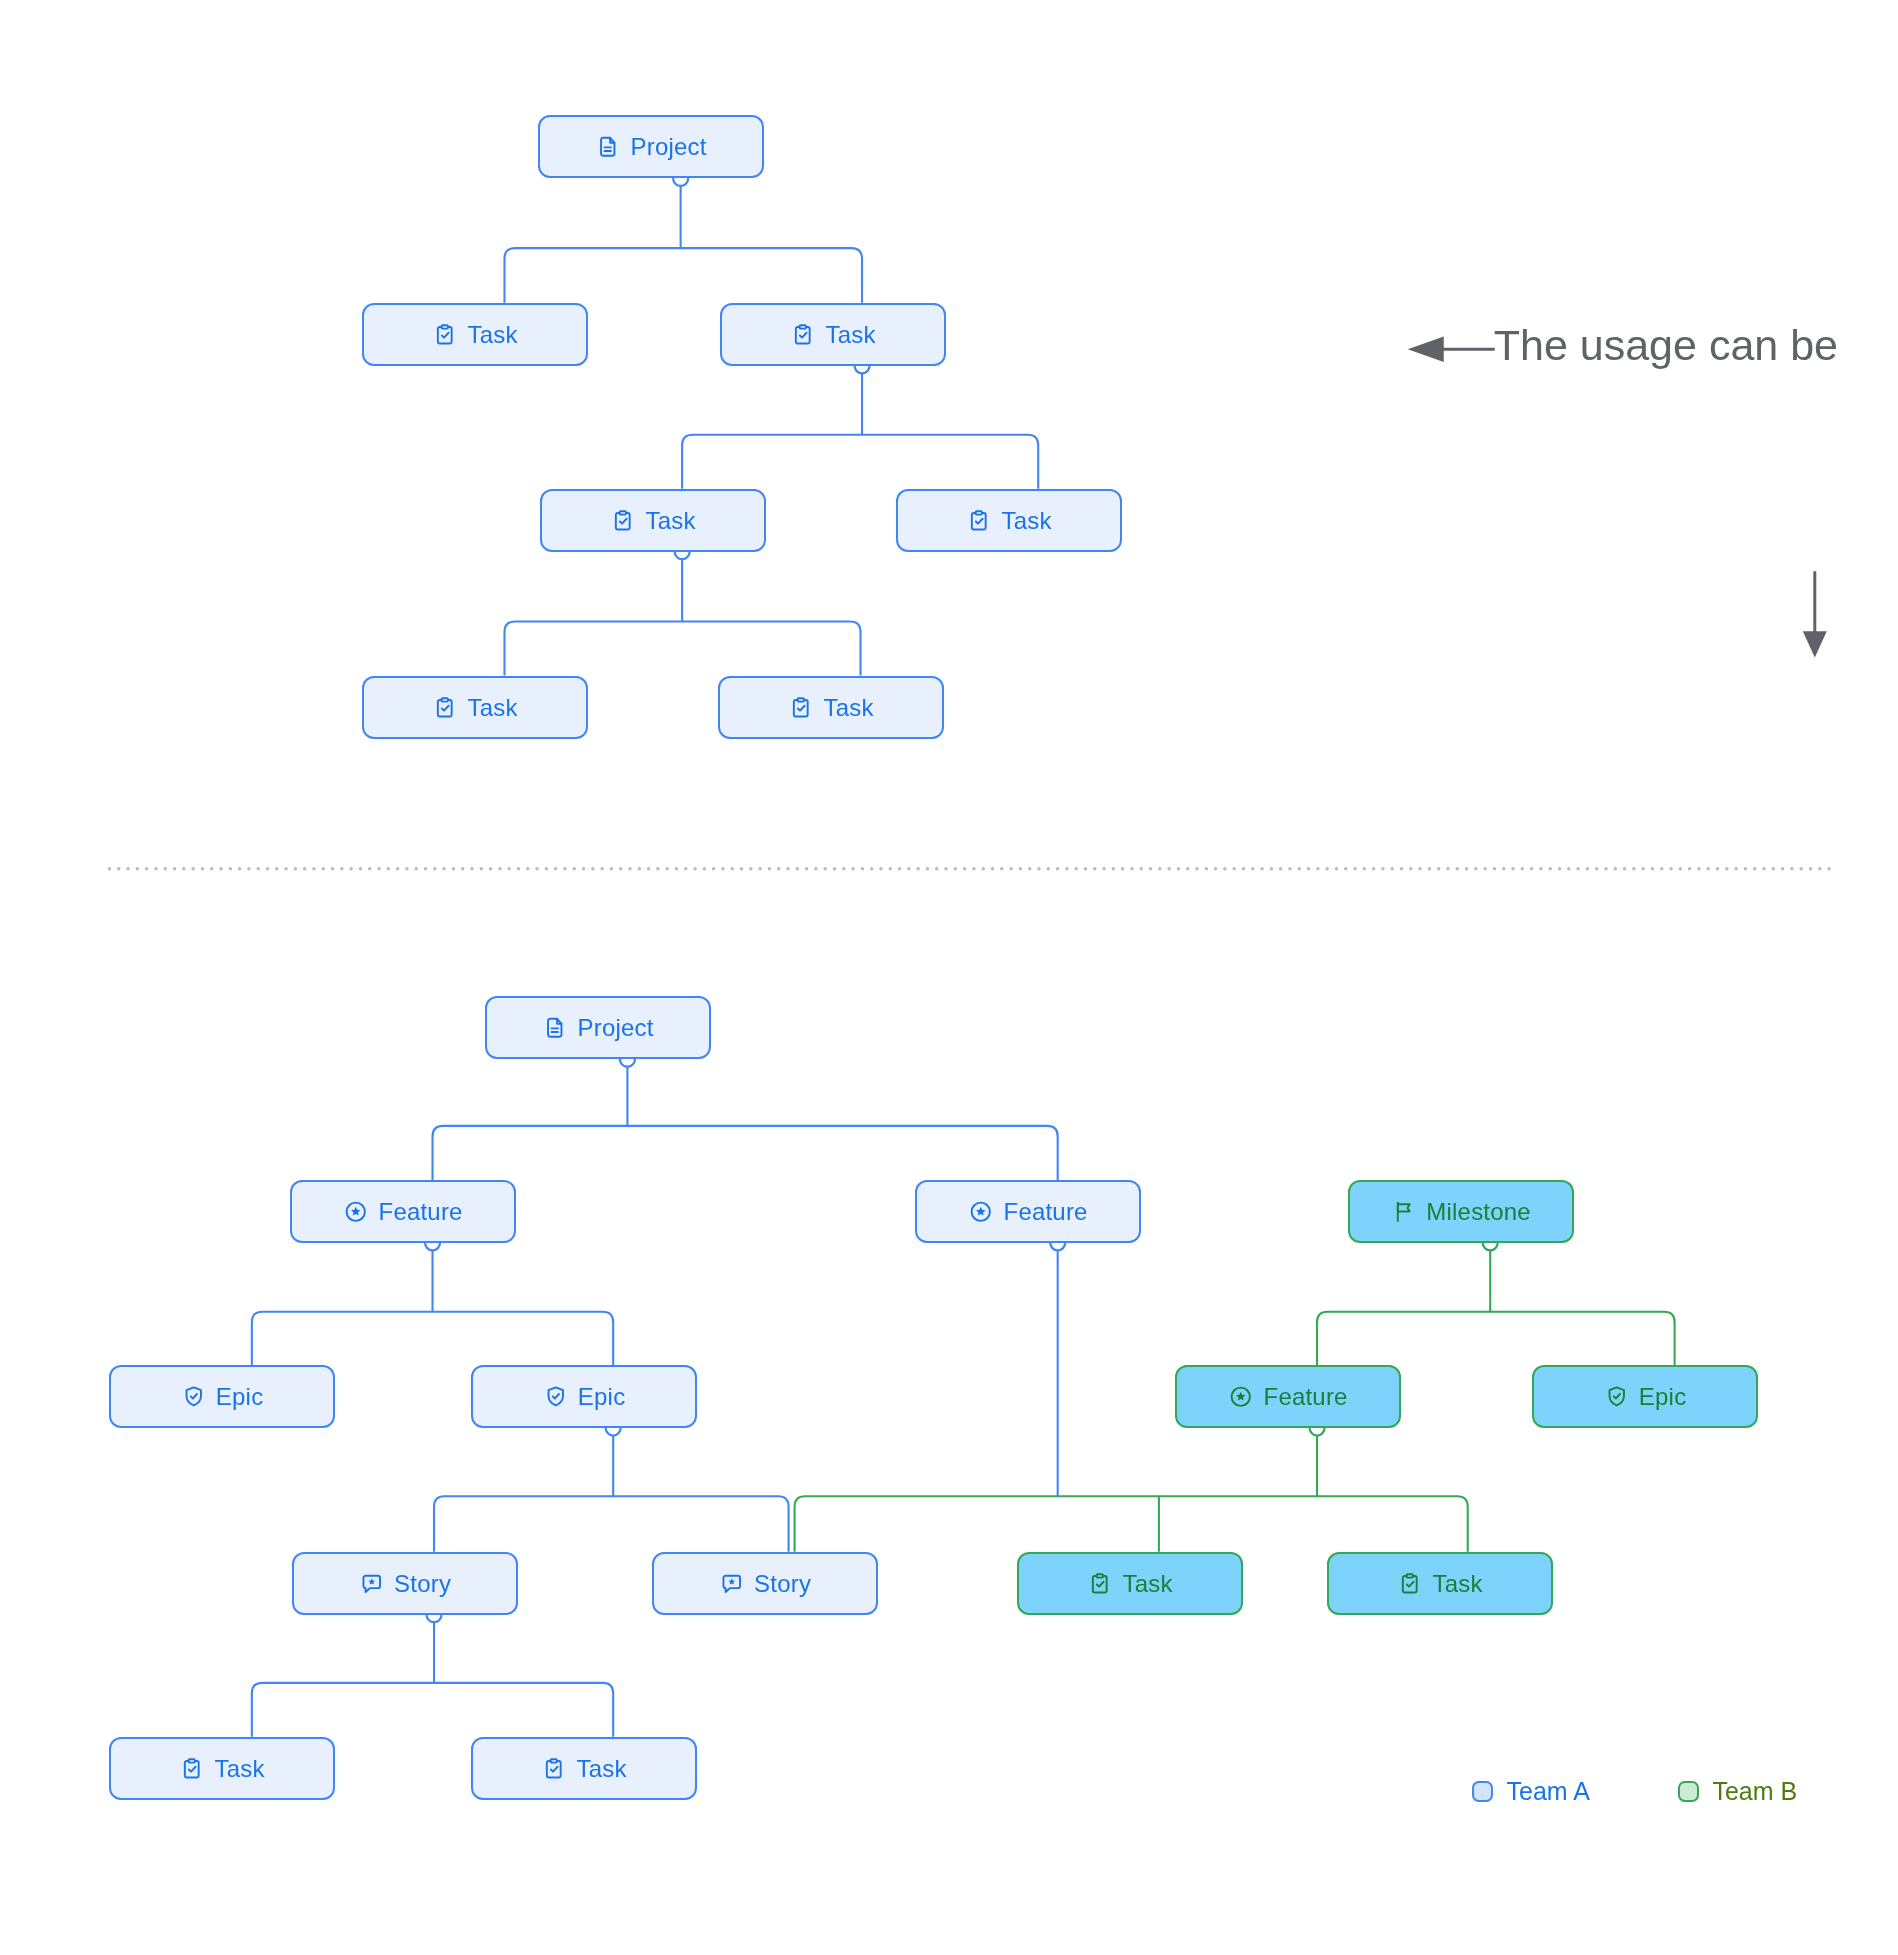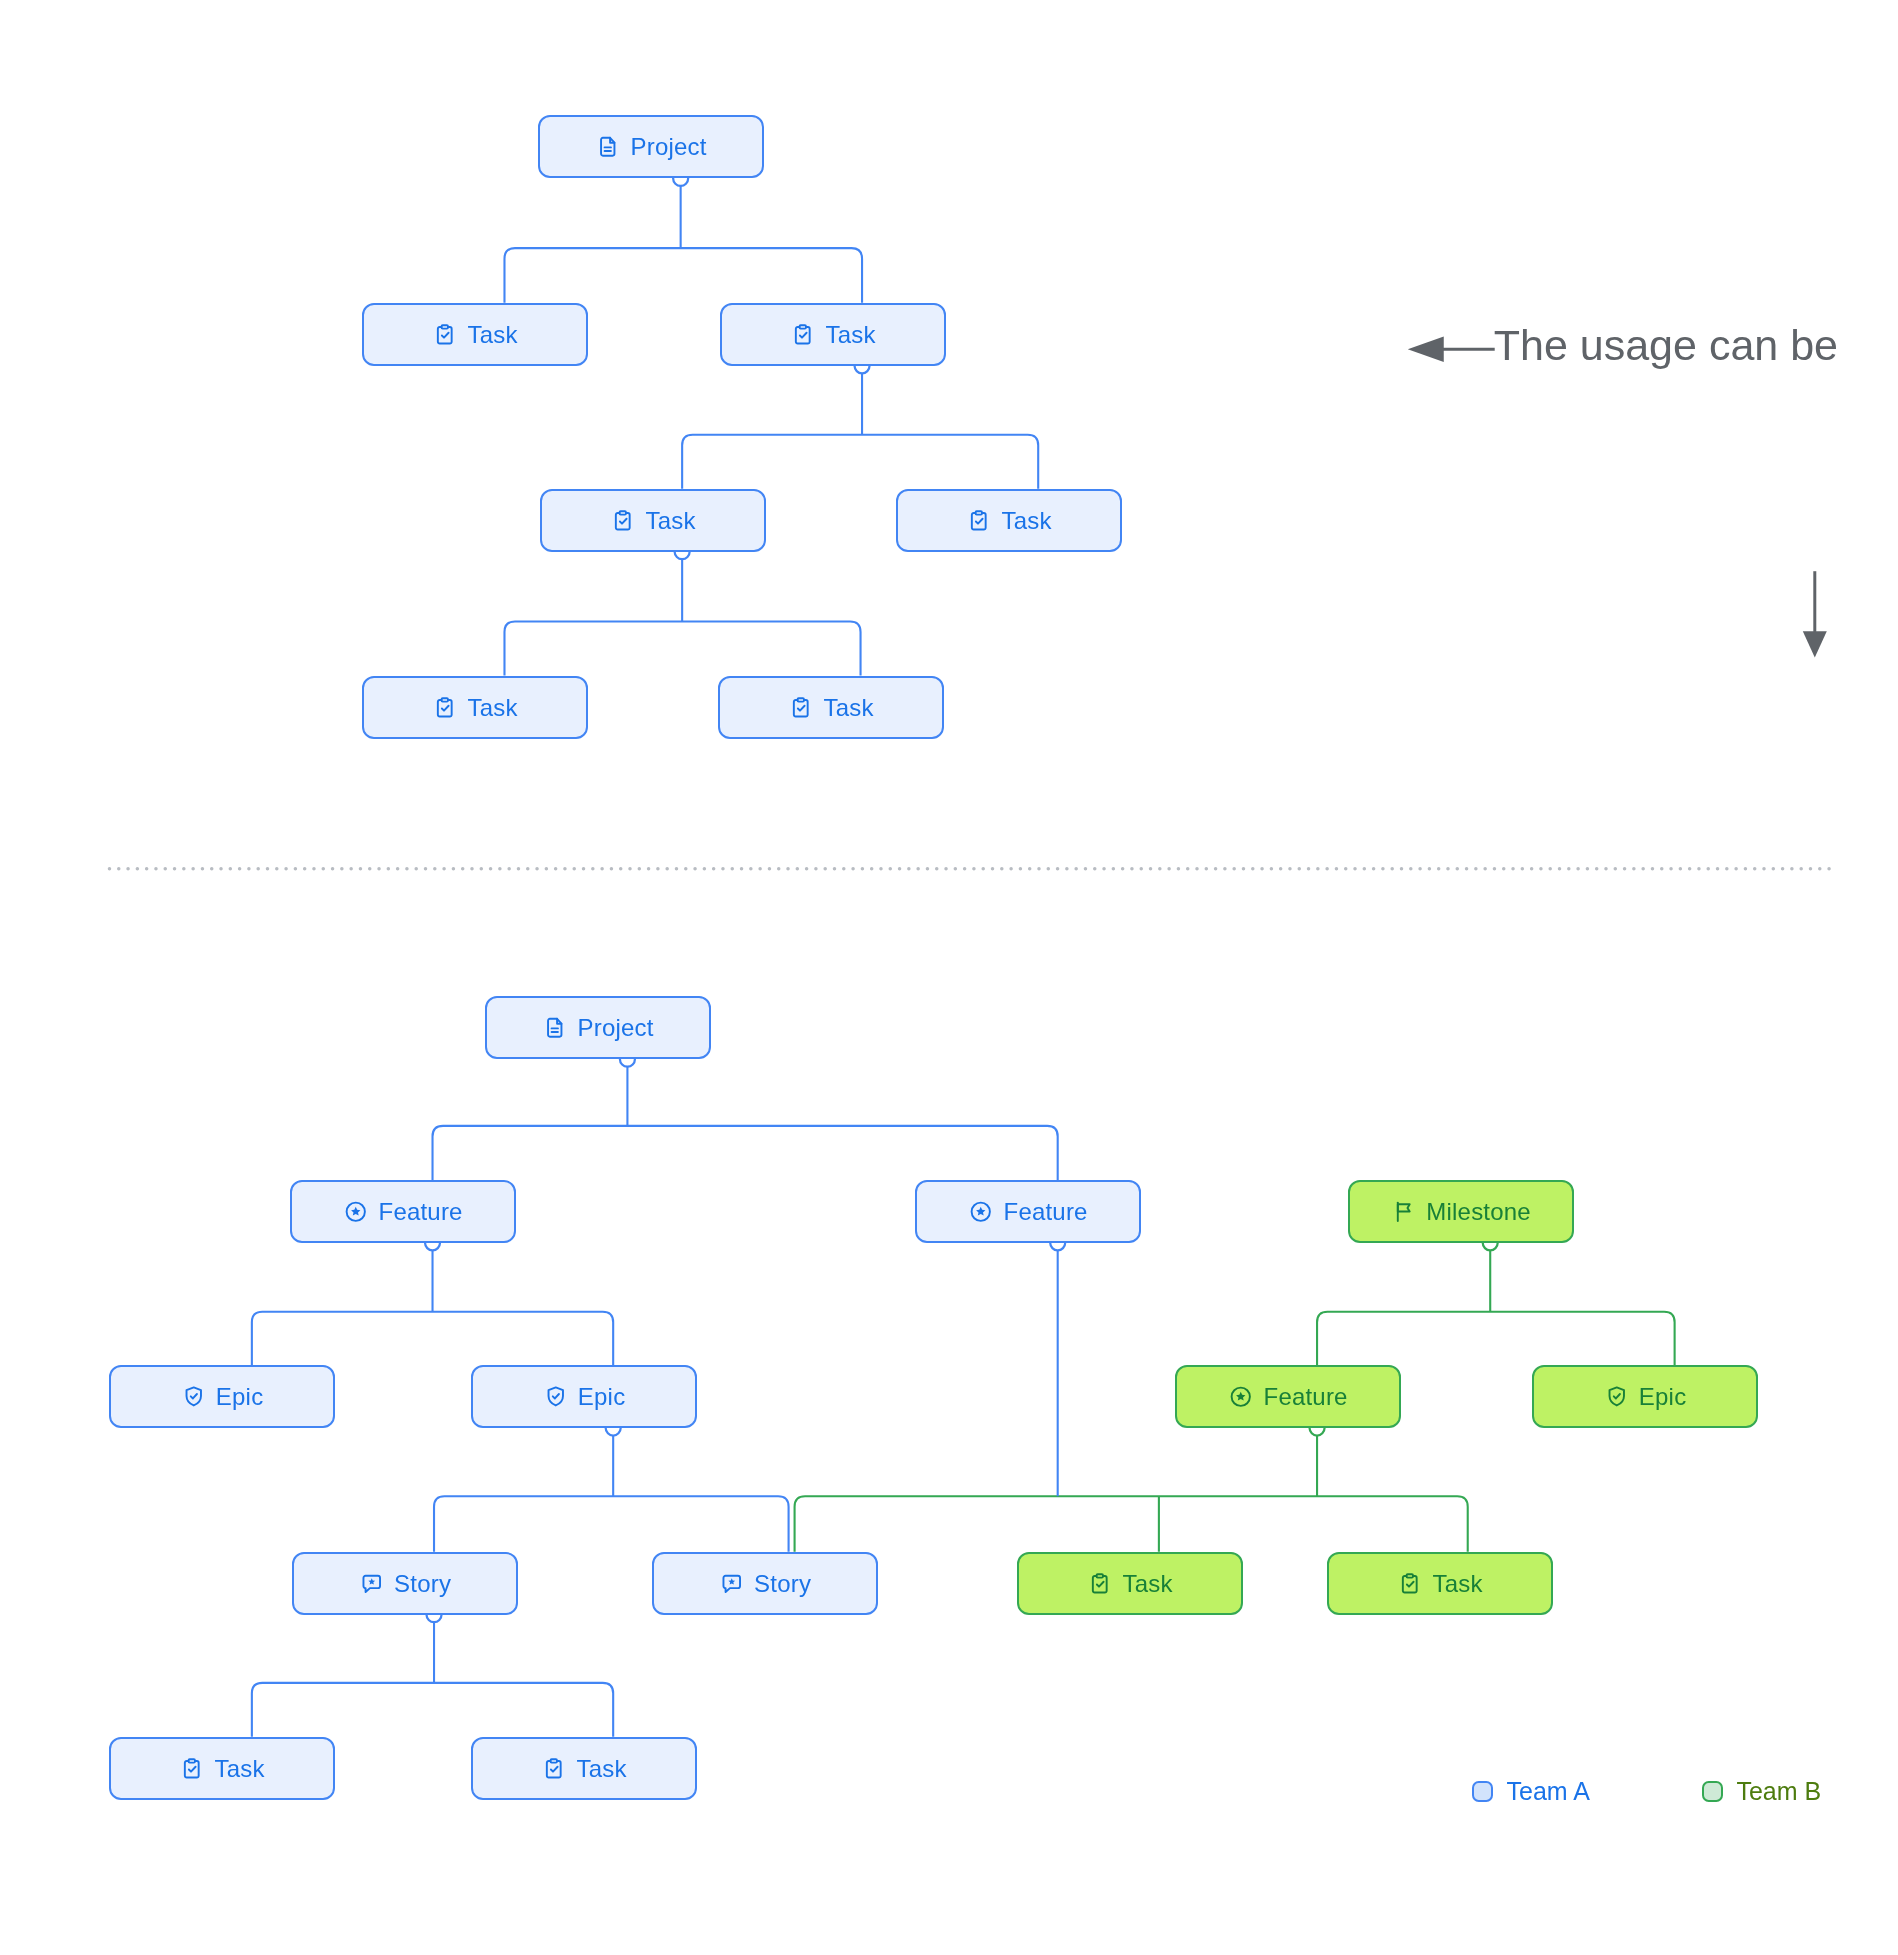--- a/index.html
+++ b/index.html
@@ -15,31 +15,31 @@
     position:absolute;
     width:226px;height:63px;
     box-sizing:border-box;
     border:2.2px solid;
     border-radius:12px;
     display:flex;align-items:center;justify-content:center;
     gap:9.7px;
     font-size:24px;font-weight:500;letter-spacing:0.2px;
   }
   .team-a{border-color:#4285F4;background:#E8F0FE;color:#1A73E8;}
-  .team-b{border-color:#34A853;background:#bef264;color:#188038;}
+  .team-b{border-color:#34A853;background:#7dd3fc;color:#188038;}
   .node .icon{display:flex;align-items:center;}
   .annotation{
     position:absolute;right:60px;top:316px;
     text-align:center;color:#5F6368;
     font-size:43px;line-height:58px;font-weight:400;
   }
   .annotation .para2{margin-top:19.5px;}
   .legend{
     position:absolute;left:1472px;top:1777px;
-    display:flex;align-items:center;gap:112px;
+    display:flex;align-items:center;gap:88px;
   }
   .legend-item{display:flex;align-items:center;gap:13.5px;}
   .swatch{width:21px;height:21px;border-radius:6.7px;border:2.2px solid;box-sizing:border-box;}
   .swatch-a{border-color:#4285F4;background:#D2E3FC;}
   .swatch-b{border-color:#34A853;background:#CEEAD6;}
   .legend-label{font-size:25px;font-weight:500;}
   .legend-label.a{color:#1A73E8;}
   .legend-label.b{color:#4d7c0f;}
 </style>
 </head>

